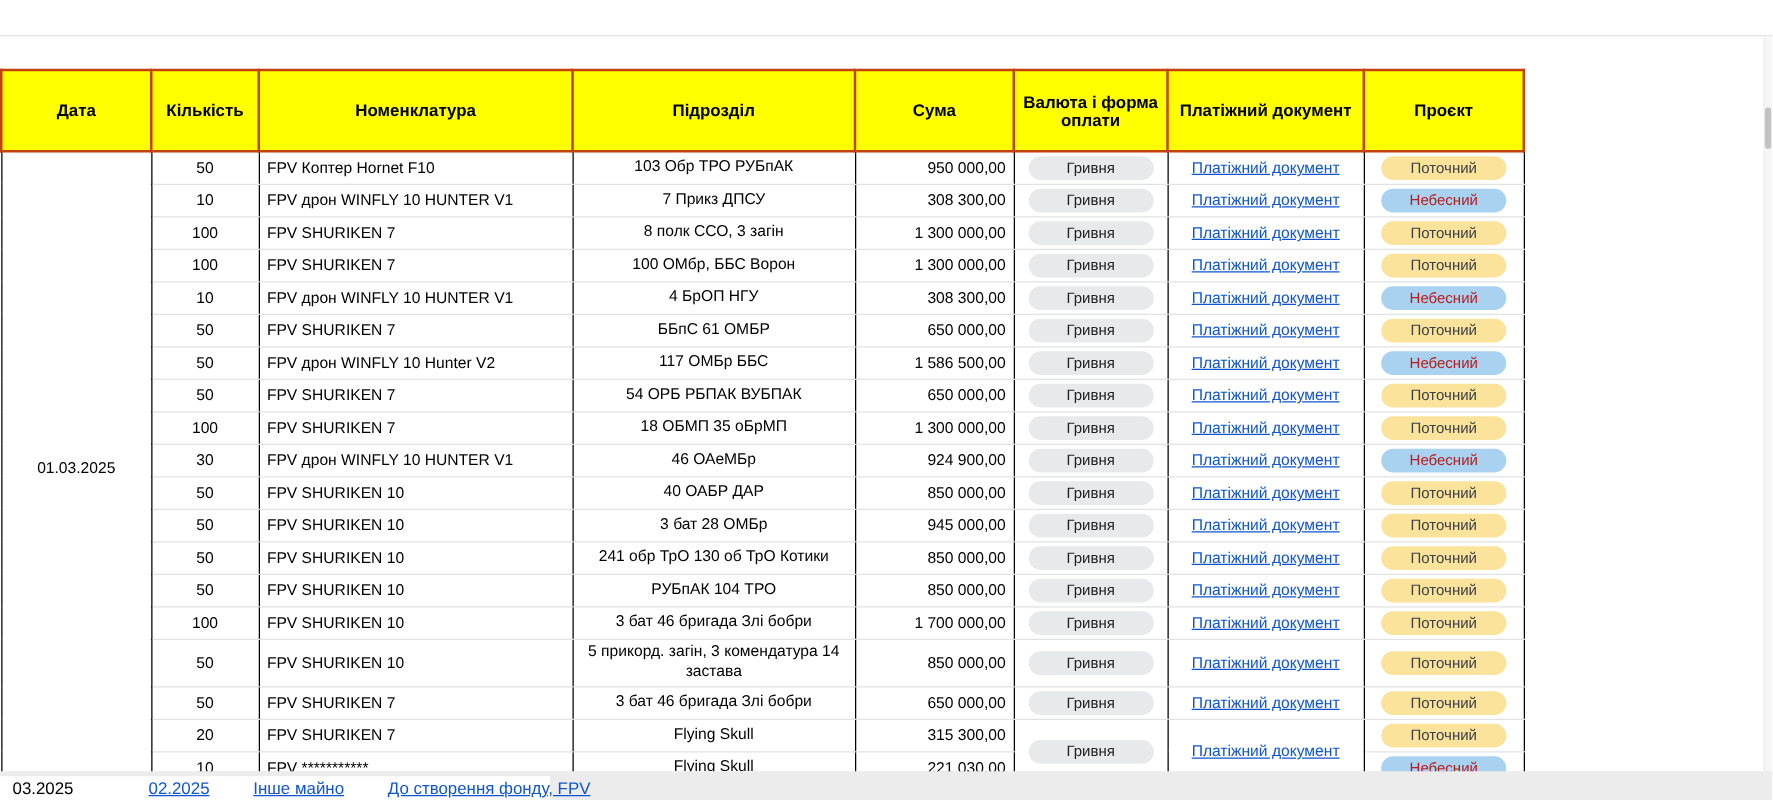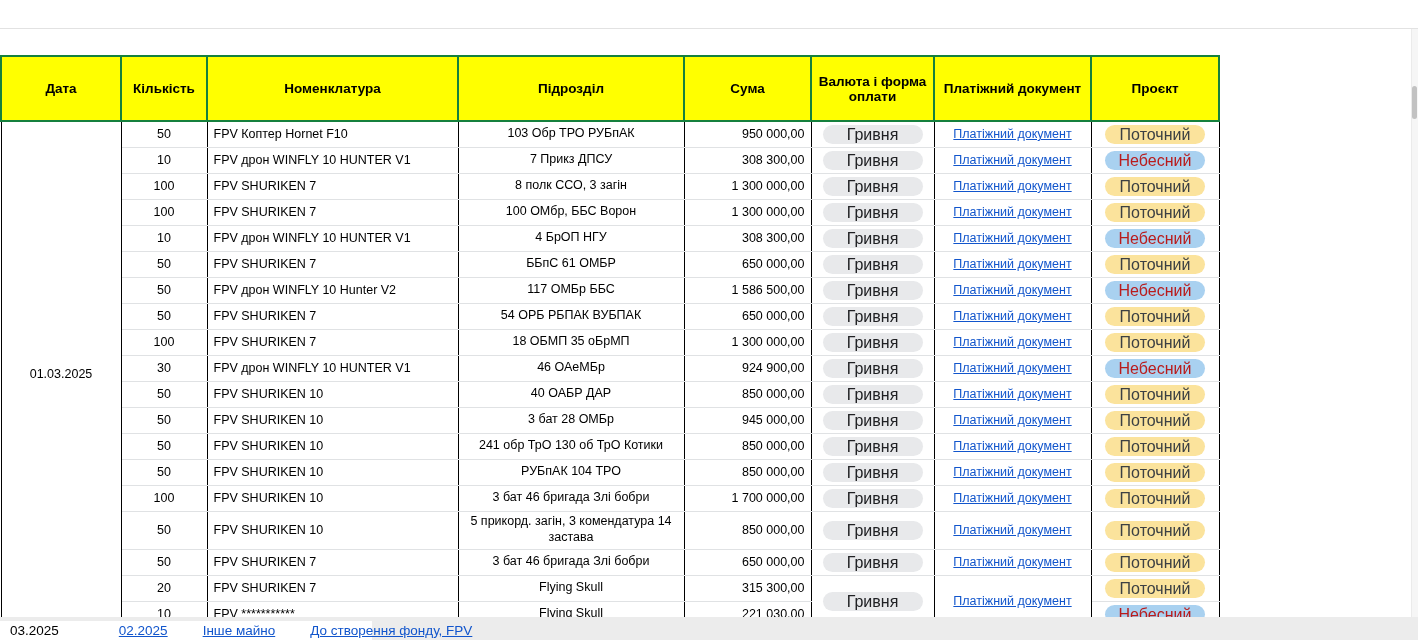--- a/index.html
+++ b/index.html
@@ -6,47 +6,47 @@
   html,body { width:1418px; height:640px; overflow:hidden; background:#fff;
               font-family:"Liberation Sans", sans-serif; }
   #stage { position:relative; width:1418px; height:640px; background:#fff; overflow:hidden; }
 
   .page-title { position:absolute; left:5px; top:4px; font-size:16px; color:#000; white-space:nowrap; }
   .title-rule { position:absolute; left:0; top:28px; width:1418px; height:1px; background:#e2e2e2; }
   .page-note  { position:absolute; left:4px; top:34px; font-size:12px; font-weight:bold; color:#000; white-space:nowrap; }
 
   table.sheet { position:absolute; left:0; top:55px; width:1218px; border-collapse:collapse; table-layout:fixed;
                 background:#fff; }
-  table.sheet th { background:#ffff00; border:2px solid #15803d; font-weight:bold; font-size:13.5px; color:#000;
+  table.sheet th { background:#ffff00; border:2px solid #c2410c; font-weight:bold; font-size:13.5px; color:#000;
                    text-align:center; vertical-align:middle; height:65px; padding:2px 2px; }
   table.sheet td { border-left:1px solid #000; border-right:1px solid #000;
                    border-top:1px solid #e0e2e4; border-bottom:1px solid #e0e2e4;
                    font-size:12.5px; color:#000; height:26px; padding:1px 6px; vertical-align:middle;
                    background:#fff; overflow:hidden; }
   td.c-date { text-align:center; border-bottom:1px solid #000; }
   td.c-qty  { text-align:center; }
   td.c-item { text-align:left; }
   td.c-unit { text-align:center; line-height:1.25; }
   td.c-sum  { text-align:right; }
   td.c-cur, td.c-doc, td.c-proj { text-align:center; }
   tr.tall td { height:38px; }
 
-  .pill { display:inline-block; min-width:100px; padding:2px 12px; border-radius:10px; font-size:16px; line-height:15px; }
+  .pill { display:inline-block; min-width:100px; padding:2px 12px; border-radius:10px; font-size:12px; line-height:15px; }
   .pill-gray    { background:#e8e9eb; color:#202124; }
   .badge-current{ background:#fbe39c; color:#3c4043; }
   .badge-sky    { background:#a9d1f0; color:#b91c1c; }
 
   a.doclink { color:#1155cc; text-decoration:underline; font-size:12.5px; }
 
   .vscroll-track { position:absolute; right:0; top:29px; width:7px; bottom:22px; background:#f6f6f6;
                    border-left:1px solid #ebebeb; }
   .vscroll-thumb { position:absolute; right:1px; top:57px; width:5px; height:33px; background:#c2c2c2; border-radius:3px; }
 
   .bottom-bar { position:absolute; left:0; right:0; bottom:0; height:23px; background:#ececec; z-index:5; }
-  .tabs-strip { position:absolute; left:0; bottom:0; height:19px; width:372px; background:#fff;
+  .tabs-strip { position:absolute; left:0; bottom:0; height:19px; width:440px; background:#fff;
                 display:flex; align-items:center; font-size:13.5px;gap:13px; }
   .tab-active { color:#000; padding:0 12px 0 10px; white-space:nowrap; }
   .tab-sep    { width:1px; height:19px; background:#cfcfcf; }
   .tab-link   { color:#1155cc; text-decoration:underline; margin-left:22px; white-space:nowrap; cursor:pointer; }
 </style>
 </head>
 <body>
 
 <div id="stage">
 

